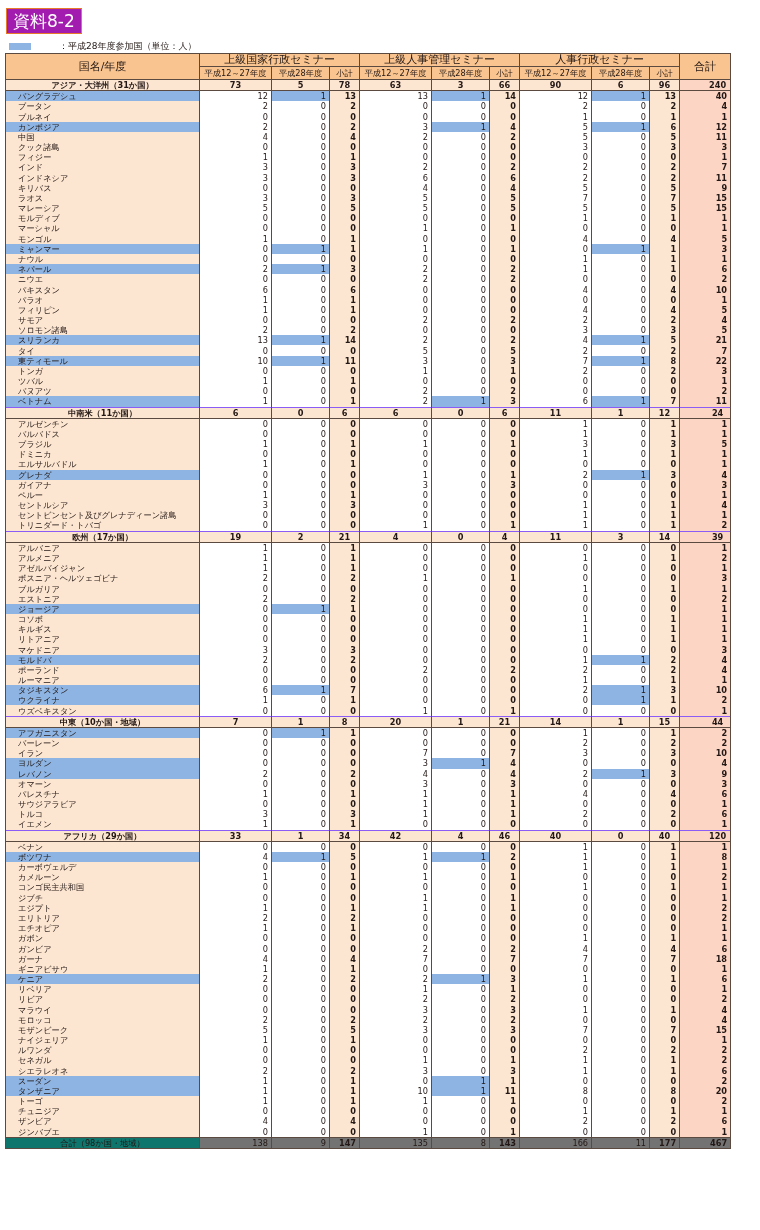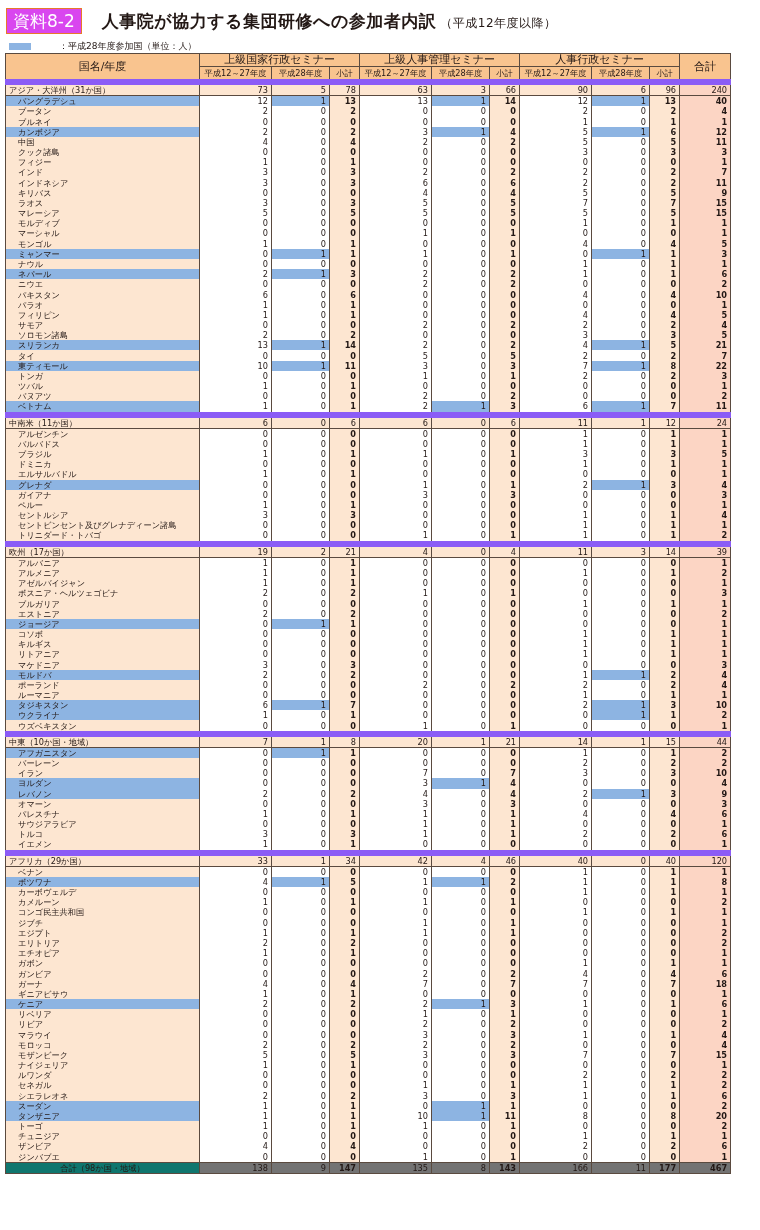--- a/index.html
+++ b/index.html
@@ -1,45 +1,44 @@
 <!DOCTYPE html>
 <html><head>
 <meta charset="utf-8">
 <style>
   html,body{margin:0;padding:0;background:#fff;}
   body{width:760px;height:1230px;overflow:hidden;font-family:"DejaVu Sans",sans-serif;color:#231815;}
   .title-row{position:absolute;left:6px;top:6px;height:30px;display:flex;align-items:center;}
-  .badge{background:#d946ef;color:#fff;font-size:17px;padding:2px 6px;border:1px solid #e8782a;position:relative;line-height:20px;}
+  .badge{background:#a21caf;color:#fff;font-size:17px;padding:2px 6px;border:1px solid #e8782a;position:relative;line-height:20px;}
   .badge:after{content:"";position:absolute;right:-10px;top:0;width:0;height:0;border-top:13px solid transparent;border-bottom:13px solid transparent;border-left:8px solid #fff;}
   .title{margin-left:20px;font-size:17px;font-weight:bold;letter-spacing:0.5px;}
   .subtitle{font-size:12px;font-weight:normal;margin-left:4px;}
   .legend{position:absolute;left:9px;top:40px;font-size:9px;display:flex;align-items:center;gap:24px;}
   .legend .swatch{width:22px;height:7px;background:#8db4e2;margin-right:4px;}
   table{position:absolute;left:5px;top:53px;border-collapse:collapse;width:613px;font-size:8.2px;table-layout:fixed;}
   td,th{border-left:1px solid #5a4a3f;border-right:1px solid #5a4a3f;padding:0 3px;height:10.18px;line-height:10px;white-space:nowrap;overflow:hidden;}
   th{background:#f9c48f;font-weight:normal;border:1px solid #5a4a3f;height:12px;}
   th.big{font-size:11px;}
   td.num{text-align:right;}
   td.name{background:#fde6d1;padding-left:12px;}
   td.sub{background:#fde6d1;font-weight:bold;}
   td.tot{background:#fcd5c4;font-weight:bold;}
-  tr.region td{background:#fde6d1;border-top:6px solid #8b5cf6;border-bottom:1px solid #5a4a3f;font-weight:normal;}
+  tr.region td{background:#fde6d1;border-top:1px solid #8b5cf6;border-bottom:1px solid #5a4a3f;font-weight:bold;text-align:center;}
   tr.region td.name{padding-left:3px;}
   tr.region td.tot{background:#fcd5c4;padding-left:28px;}
   tr.hl td.name{background:#8db4e2;}
   td.hlc{background:#8db4e2;}
   tr.total td{background:#737373;border-top:1px solid #5a4a3f;border-bottom:1px solid #5a4a3f;}
   tr.total td.name{background:#0f766e;text-align:center;padding-left:3px;}
 </style>
 </head>
 <body>
 
 <div class="title-row">
   <span class="badge">資料8-2</span>
-  <span class="title"><span>人事院が協力する集団研修への参加者内訳</span><span class="subtitle">（平成12年度以降）</span></span>
 </div>
 
 <div class="legend">
   <span class="swatch"></span>
   <span>：平成28年度参加国（単位：人）</span>
 </div>
 
 <table>
   <colgroup>
     <col style="width:194px">

